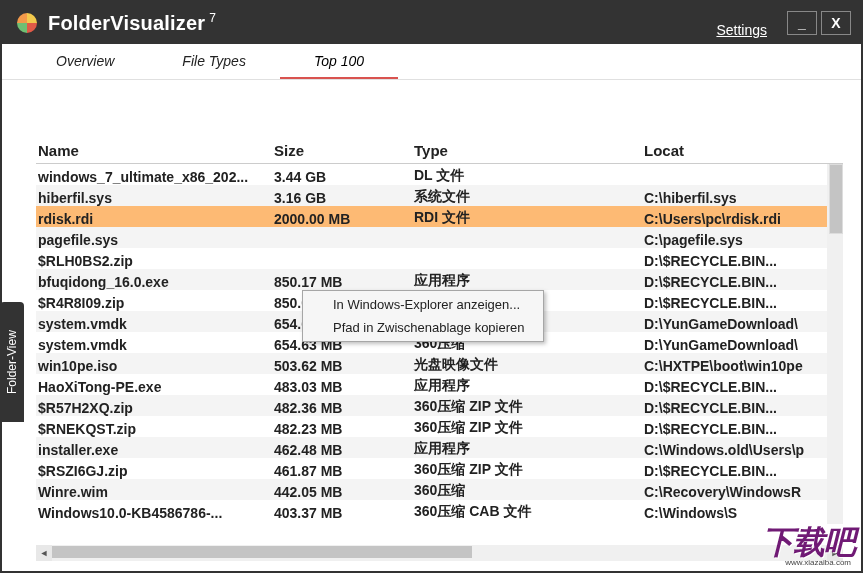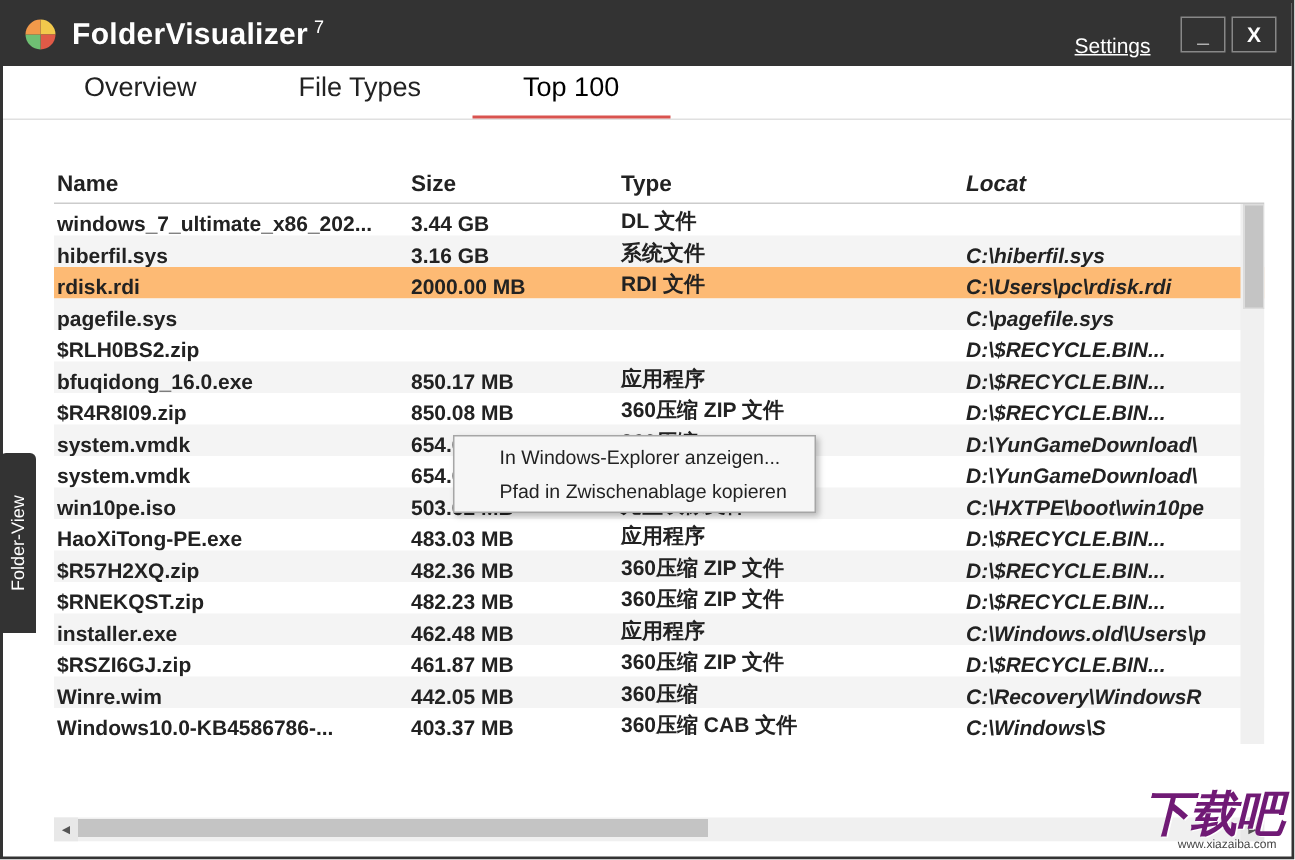--- a/index.html
+++ b/index.html
@@ -6,30 +6,30 @@
   html, body { width: 863px; height: 573px; font-family: "Segoe UI", Tahoma, sans-serif; font-size: 13px; overflow: hidden; background: #fff; color: #222; }
   .window { width: 863px; height: 573px; border: 2px solid #333; display: flex; flex-direction: column; background: #fff; position: relative; }
   .titlebar { background: #333; color: #fff; height: 42px; display: flex; align-items: center; padding: 0 10px 0 14px; }
   .logo { width: 22px; height: 22px; margin-right: 10px; display: inline-block; }
   .app-title { font-size: 20px; font-weight: 600; letter-spacing: .2px; }
   .app-title sup { font-size: 12px; margin-left: 4px; font-weight: 400; }
   .spacer { flex: 1; }
   .settings-link { color: #fff; text-decoration: underline; font-size: 14px; margin-right: 16px; cursor: pointer; margin-top: 14px; }
   .win-btn { width: 30px; height: 24px; background: #333; color: #fff; display: inline-flex; align-items: center; justify-content: center; font-size: 14px; font-weight: bold; cursor: pointer; border: 1px solid #888; margin-left: 4px; }
   .tabs { height: 36px; display: flex; align-items: flex-end; padding-left: 20px; border-bottom: 1px solid #e0e0e0; background: #fff; }
-  .tab { padding: 8px 34px; font-size: 18px; cursor: pointer; border-bottom: 2px solid transparent; }
+  .tab { padding: 8px 34px; font-size: 14px; cursor: pointer; border-bottom: 2px solid transparent; font-style: italic; }
   .tab.active { border-bottom: 2px solid #d9534f; color: #000; margin-top: 13px; }
   .content-wrap { flex: 1; position: relative; padding: 30px 18px 10px 34px; display: flex; flex-direction: column; }
   .side-tab { position: absolute; left: -2px; top: 222px; width: 24px; height: 120px; background: #333; color: #fff; writing-mode: vertical-rl; transform: rotate(180deg); display: flex; align-items: center; justify-content: center; font-size: 12px; cursor: pointer; border-radius: 0 0 4px 4px; }
-  .table-area { flex: 1; overflow: hidden; display: flex; flex-direction: column; }
+  .table-area { flex: 1; overflow: hidden; display: flex; flex-direction: column; margin-top: 28px; }
   .headers { display: flex; font-weight: 700; font-size: 15px; padding: 4px 0; border-bottom: 1px solid #ccc; }
   .col-name { width: 238px; padding-left: 2px; }
   .col-size { width: 140px; }
   .col-type { width: 230px; }
-  .col-loc { flex: 1; font-style: italic; }
+  .col-loc { flex: 1; }
   .rows { flex: 1; overflow: hidden; position: relative; }
   .row { display: flex; height: 21px; align-items: flex-end; font-size: 14px; font-weight: 600; color: #222; }
   .row.alt { background: #f4f4f4; }
   .row.selected { background: #fdba74; }
   .row .col-name { overflow: hidden; white-space: nowrap; text-overflow: ellipsis; }
   .row .col-loc { overflow: hidden; white-space: nowrap; text-overflow: ellipsis; }
   .vscrollbar { position: absolute; right: 0; top: 0; width: 16px; height: 360px; background: #f0f0f0; }
   .vthumb { position: absolute; right: 0; top: 0; width: 14px; height: 70px; background: #c4c4c4; border: 1px solid #ddd; }
   .hscroll { height: 16px; background: #f0f0f0; display: flex; align-items: center; margin-top: 2px; }
   .harrow { width: 16px; height: 16px; background: #e8e8e8; display: flex; align-items: center; justify-content: center; font-size: 9px; color: #555; cursor: pointer; }

